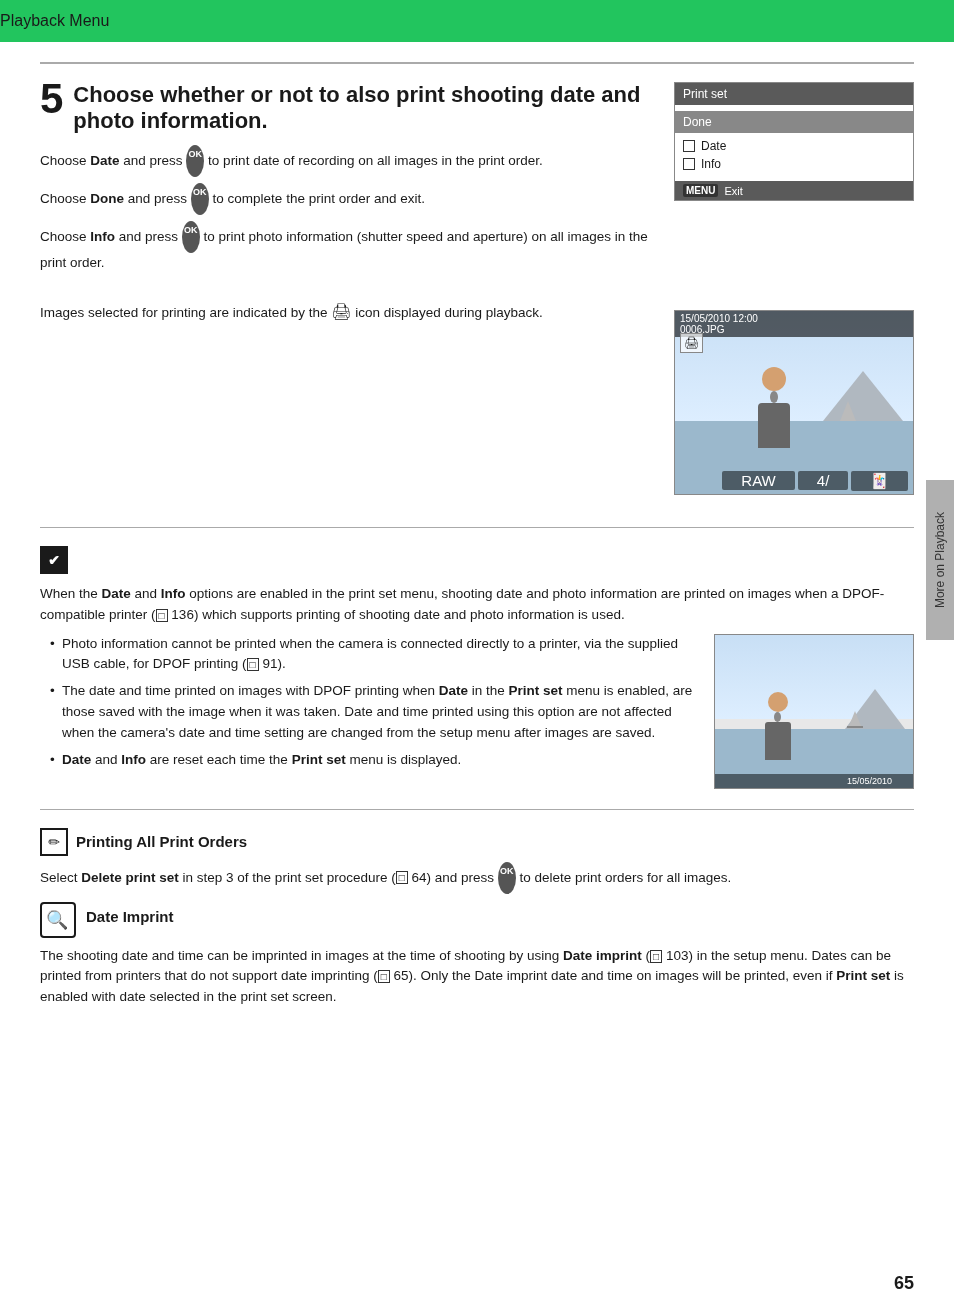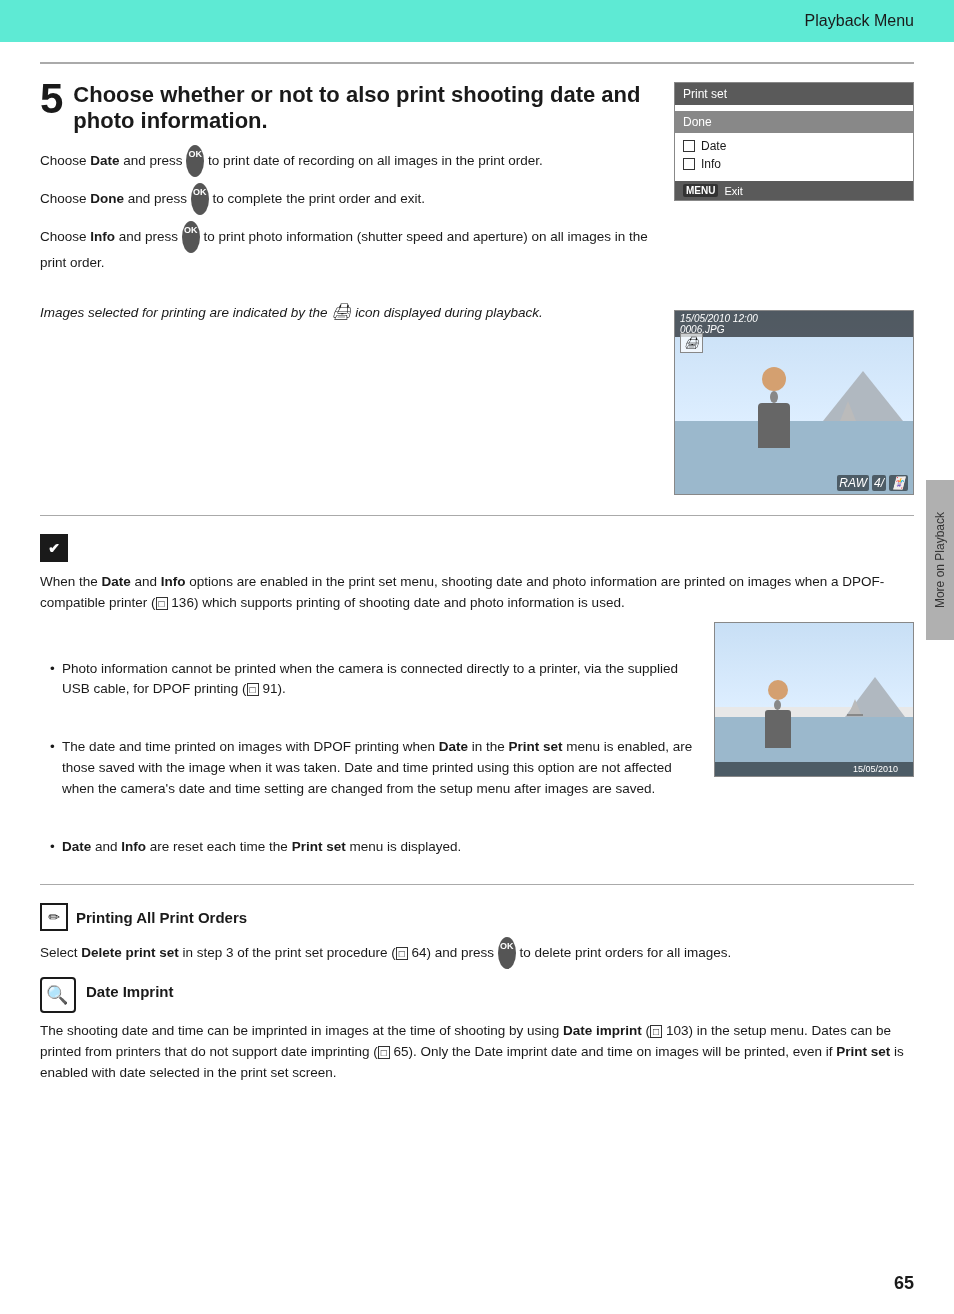--- a/index.html
+++ b/index.html
@@ -8,25 +8,25 @@
       min-height: 1314px;
       background: #fff;
       font-family: Arial, Helvetica, sans-serif;
       font-size: 14px;
       color: #1a1a1a;
       position: relative;
     }
 
     
     .header {
-      background: #5eead4;
+      background: #22c55e;
       height: 42px;
       display: flex;
       align-items: center;
-      justify-content: flex-end;
+      justify-content: flex-start;
       padding-right: 40px;
     }
     .header-title {
       font-size: 16px;
       color: #1a1a1a;
     }
 
     
     .side-tab {
       position: absolute;
@@ -216,24 +216,24 @@
     }
     .pb-icons-bottom {
       position: absolute;
       bottom: 3px;
       right: 5px;
       display: flex;
       gap: 3px;
       align-items: center;
     }
     .pb-icon-sm {
-      font-size: 12px;
+      font-size: 15px;
       color: #fff;
       background: rgba(0,0,0,0.5);
-      padding: 1px 2px;
+      padding: 1px 19px;
       border-radius: 2px;
     }
 
     
     .section-divider {
       border-top: 1px solid #aaa;
       margin: 18px 0;
     }
 
     
@@ -267,21 +267,20 @@
     .bullet-list {
       list-style: none;
       padding-left: 10px;
       font-size: 13.5px;
       line-height: 1.55;
     }
     .bullet-list li {
       margin-bottom: 6px;
       padding-left: 12px;
       position: relative;
-      margin-top: 37px;
     }
     .bullet-list li::before {
       content: '•';
       position: absolute;
       left: 0;
     }
 
     
     .bottom-note-section {
       display: flex;
@@ -304,21 +303,21 @@
       background: #e8e8e8;
       position: relative;
       overflow: hidden;
     }
     .img2-bottom-bar {
       position: absolute;
       bottom: 0; left: 0; right: 0;
       background: rgba(0,0,0,0.5);
       color: #fff;
       font-size: 9px;
-      padding: 2px 15px;
+      padding: 2px 21px;
       text-align: right;
     }
 
     
     .pencil-note-heading {
       display: flex;
       align-items: center;
       gap: 8px;
       margin-bottom: 6px;
     }
@@ -428,21 +427,21 @@
           </div>
         </div>
         <div class="ps-footer">
           <span class="menu-btn-icon">MENU</span>
           <span>Exit</span>
         </div>
       </div>
     </div>
   </div>
 
-  <div style="display:flex; gap:20px; align-items:flex-start; margin-bottom:20px;font-style:italic;">
+  <div style="display:flex; gap:20px; align-items:flex-start; margin-bottom:32px;">
     <div style="flex:1;">
       <p style="font-size:13.5px; line-height:1.55;">
         Images selected for printing are indicated by the <span style="font-size:16px;">🖨</span> icon displayed during playback.
       </p>
     </div>
     <div style="width:240px; flex-shrink:0;">
 
       <div class="playback-img-box">
         <div class="pb-sky"></div>
         <div class="pb-mountain"></div>

